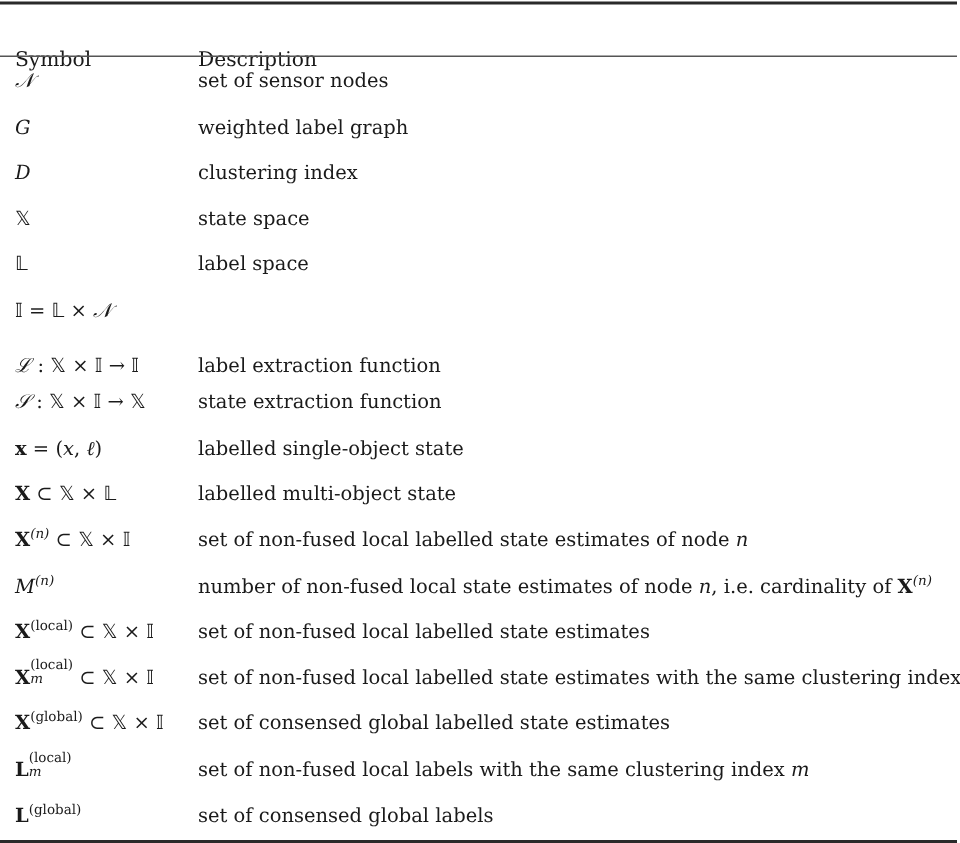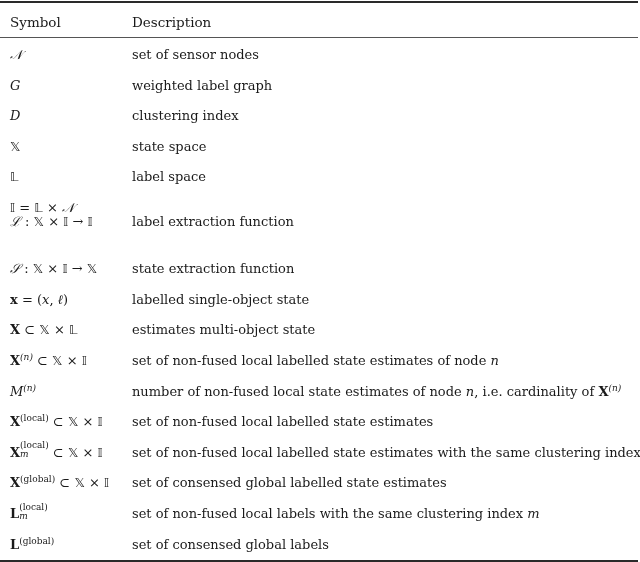--- a/index.html
+++ b/index.html
@@ -21,21 +21,21 @@
     sup, sub { font-size: 9px; line-height: 0; }
     .supsub { display: inline-block; vertical-align: middle; line-height: 9px; font-size: 9px; position: relative; top: -3px; }
     .supsub span { display: block; }
   </style>
 </head>
 <body>
 
 <div>
   <div class="rule top"></div>
 
-  <div class="row hdr" style="top:7px">
+  <div class="row hdr" style="top:25px">
     <span class="cell sym">Symbol</span>
     <span class="cell desc">Description</span>
   </div>
 
   <div class="rule mid"></div>
 
   <div class="row" style="top:40px">
     <span class="cell sym math it">𝒩</span>
     <span class="cell desc">set of sensor nodes</span>
   </div>
@@ -57,38 +57,38 @@
 
   <div class="row" style="top:162.4px">
     <span class="cell sym math"><span class="bb">𝕃</span></span>
     <span class="cell desc">label space</span>
   </div>
 
   <div class="row" style="top:193px">
     <span class="cell sym math"><span class="bb">𝕀</span> <span>=</span> <span class="bb">𝕃</span> <span>×</span> <span class="it">𝒩</span></span>
   </div>
 
-  <div class="row" style="top:207px">
+  <div class="row" style="top:230px">
     <span class="cell sym math"><span class="it">ℒ</span> <span>:</span> <span class="bb">𝕏</span> <span>×</span> <span class="bb">𝕀</span> <span>→</span> <span class="bb">𝕀</span></span>
     <span class="cell desc">label extraction function</span>
   </div>
 
   <div class="row" style="top:254.2px">
     <span class="cell sym math"><span class="it">𝒮</span> <span>:</span> <span class="bb">𝕏</span> <span>×</span> <span class="bb">𝕀</span> <span>→</span> <span class="bb">𝕏</span></span>
     <span class="cell desc">state extraction function</span>
   </div>
 
   <div class="row" style="top:284.8px">
     <span class="cell desc">labelled single-object state</span>
     <span class="cell sym math"><span class="bf">x</span> <span>=</span> <span>(</span><span class="it">x</span><span>,</span> <span class="it">ℓ</span><span>)</span></span>
   </div>
 
   <div class="row" style="top:315.4px">
     <span class="cell sym math"><span class="bf">X</span> <span>⊂</span> <span class="bb">𝕏</span> <span>×</span> <span class="bb">𝕃</span></span>
-    <span class="cell desc">estimates multi-object state</span>
+    <span class="cell desc">labelled multi-object state</span>
   </div>
 
   <div class="row" style="top:346px">
     <span class="cell sym math"><span class="bf">X</span><sup class="it">(n)</sup> <span>⊂</span> <span class="bb">𝕏</span> <span>×</span> <span class="bb">𝕀</span></span>
     <span class="cell desc"><span>set of non-fused local labelled state estimates of node </span><span class="it">n</span></span>
   </div>
 
   <div class="row" style="top:376.6px">
     <span class="cell sym math"><span class="it">M</span><sup class="it">(n)</sup></span>
     <span class="cell desc"><span>number of non-fused local state estimates of node </span><span class="it">n</span><span>, i.e. cardinality of </span><span class="bf">X</span><sup class="it">(n)</sup></span>

